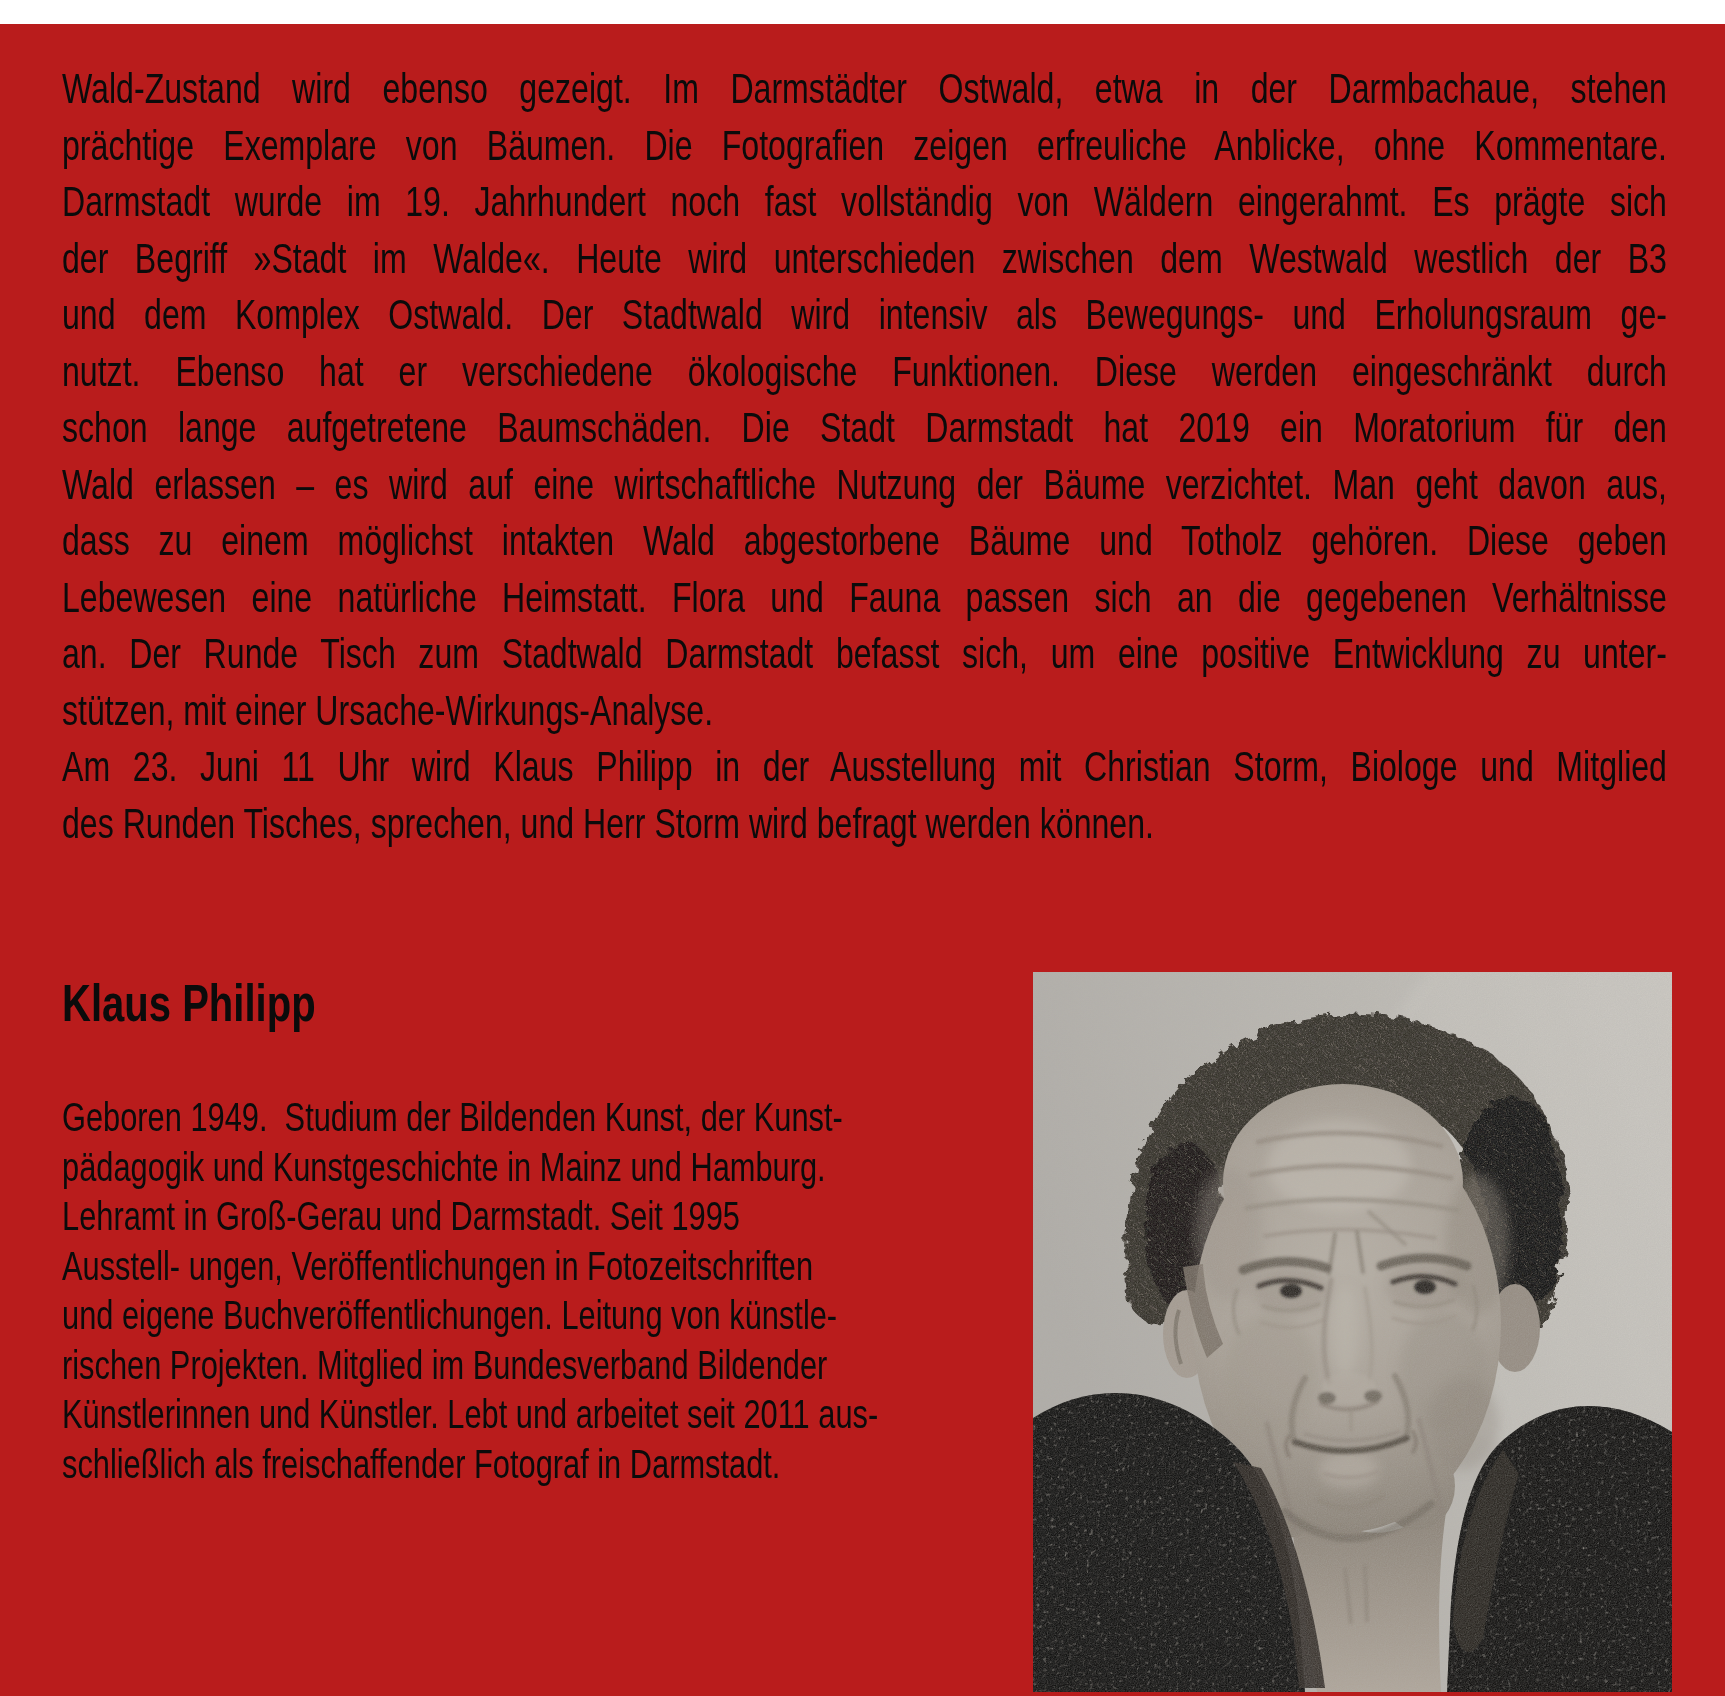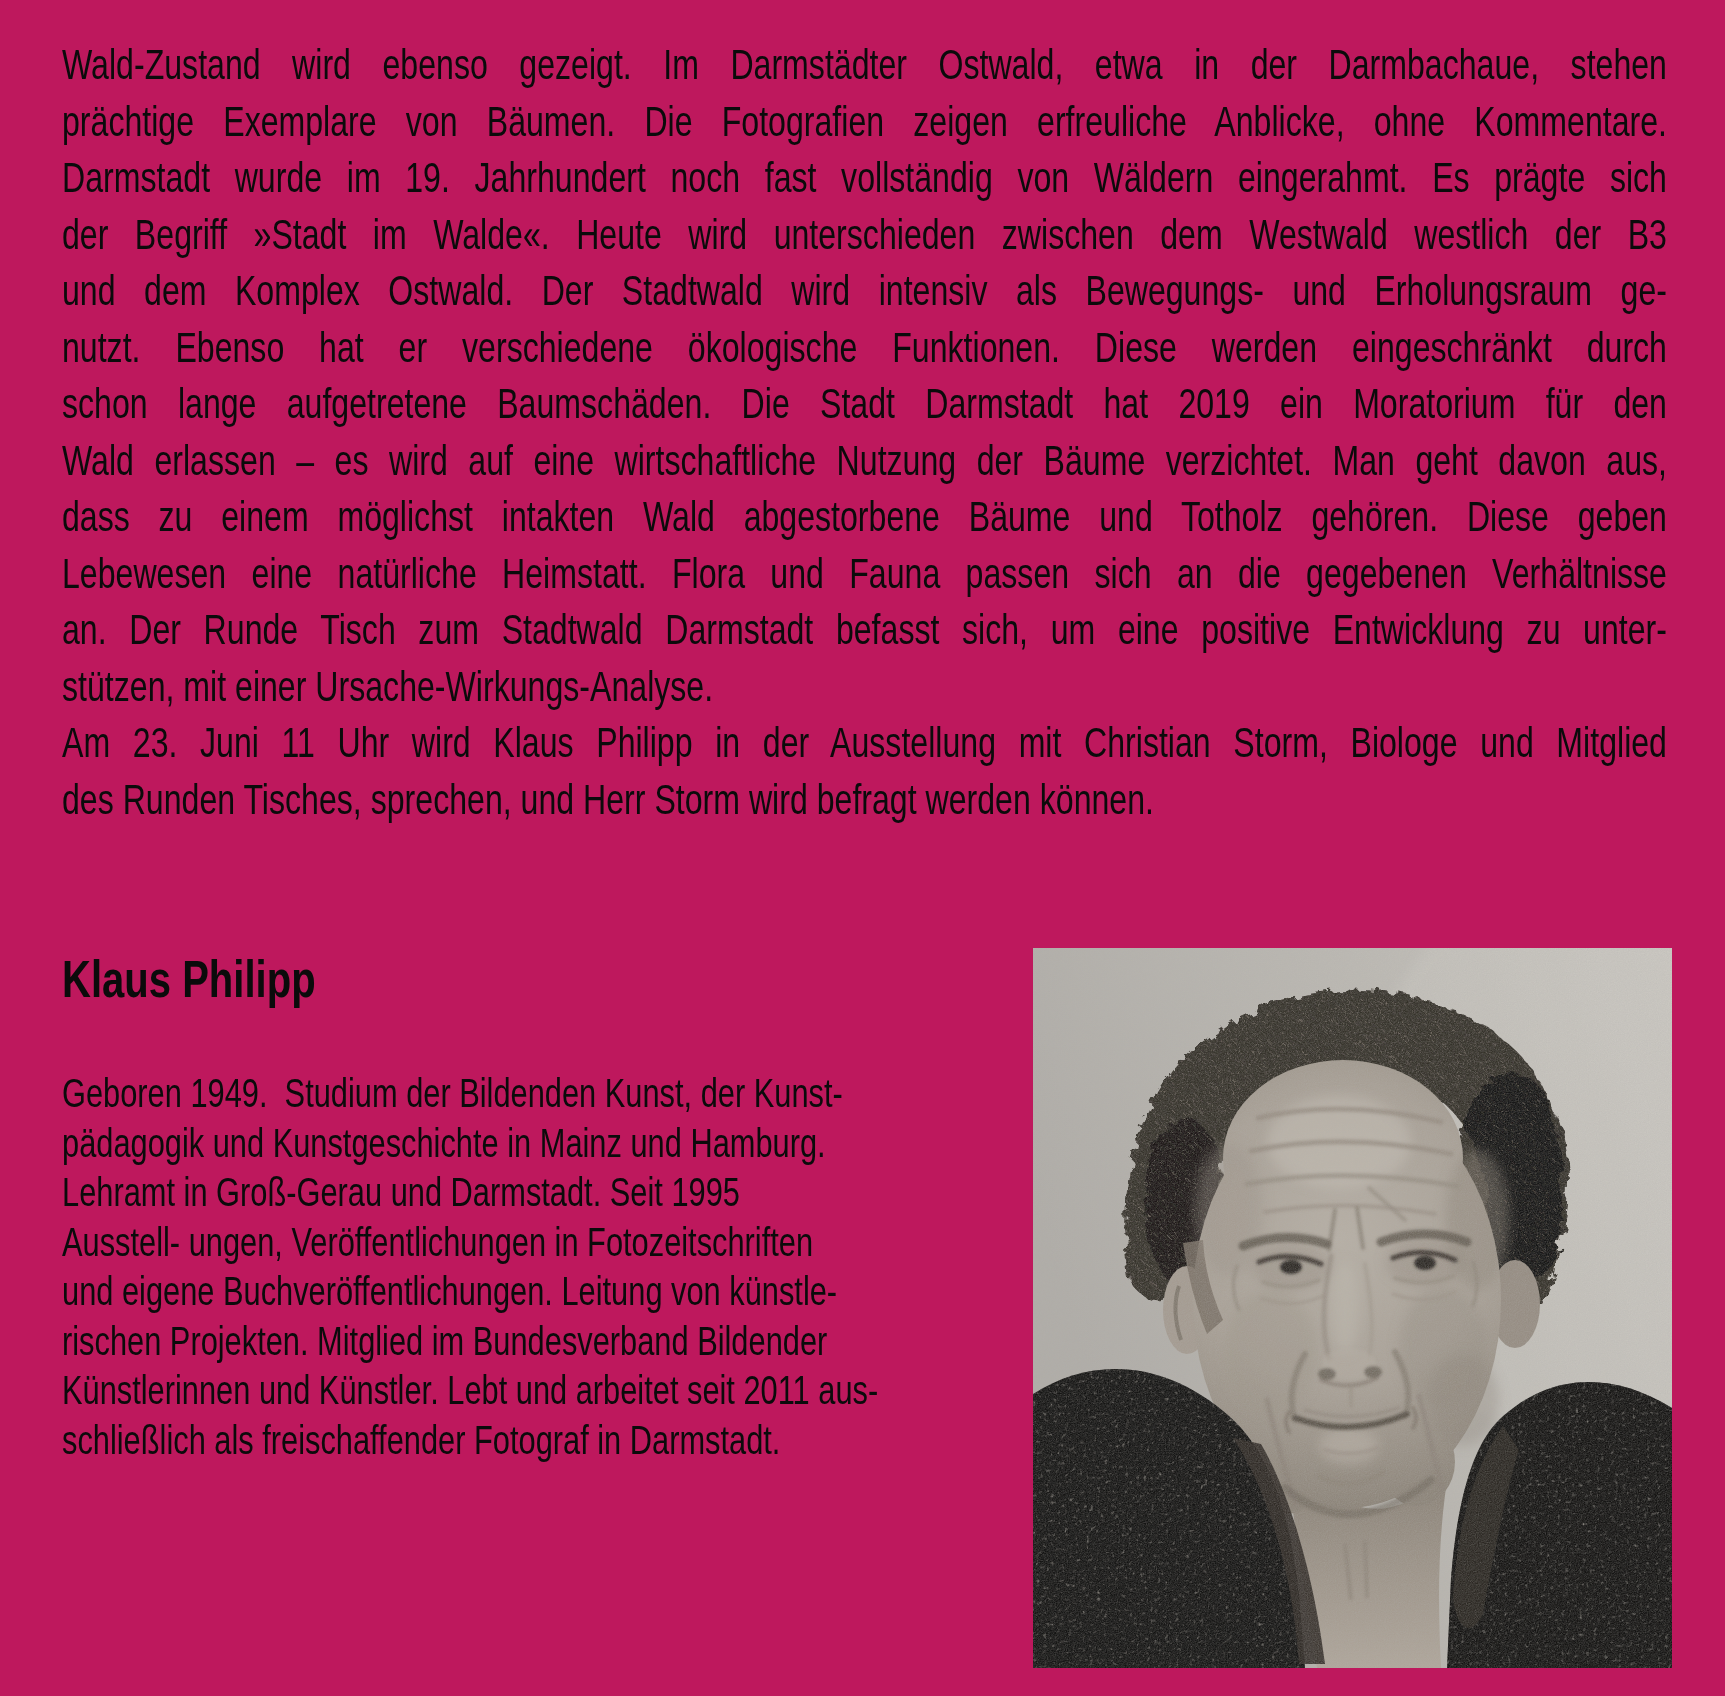--- a/index.html
+++ b/index.html
@@ -1,21 +1,21 @@
 <!DOCTYPE html>
 <html><head>
 <meta charset="utf-8">
 <style>
   html,body{margin:0;padding:0;}
   body{
     width:1725px;height:1696px;background:#ffffff;overflow:hidden;position:relative;
     font-family:"Liberation Sans","DejaVu Sans",sans-serif;color:#0b0b0b;
     -webkit-font-smoothing:antialiased;
   }
-  .page{position:absolute;inset:0;background:#be185d;}
+  .page{position:absolute;inset:0;background:#b91c1c;margin-top:24px;}
   
   .main-text{
     position:absolute;left:62px;top:36px;width:2150px;
     transform:scaleX(.7465);transform-origin:0 0;
     font-size:43px;line-height:56.5px;letter-spacing:0;
   }
   .main-text p{margin:0;padding:0;}
   .just{white-space:pre-line;text-align:justify;text-align-last:justify;-moz-text-align-last:justify;}
   .tail{white-space:pre-line;text-align:left;text-align-last:left;}
   

